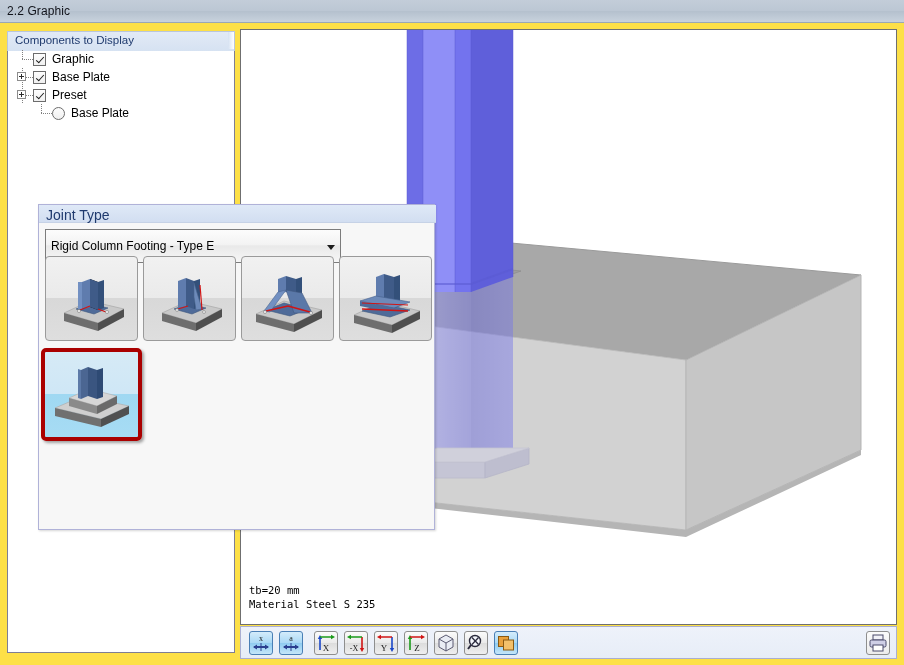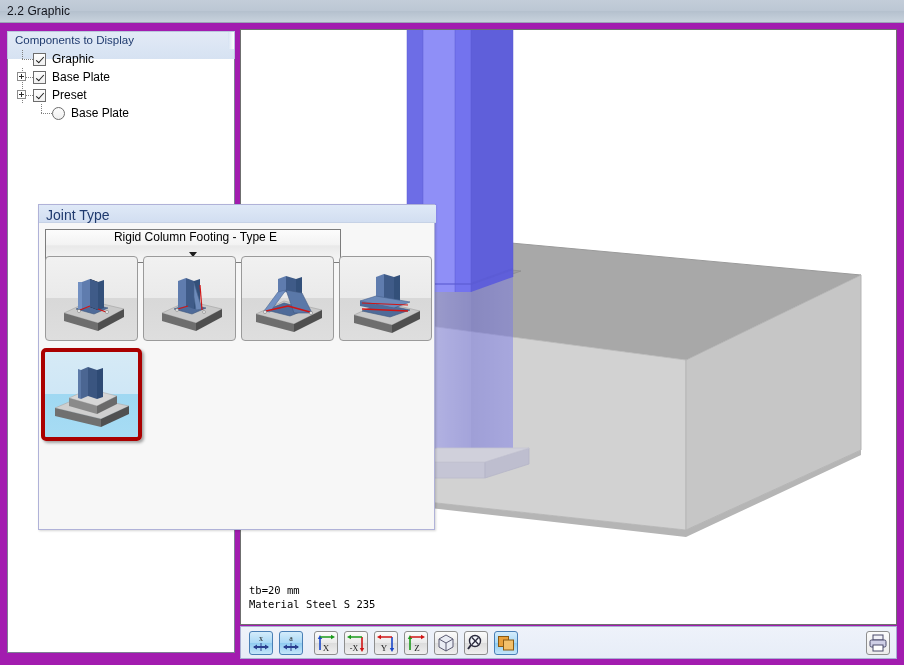--- a/index.html
+++ b/index.html
@@ -8,21 +8,21 @@
     width: 904px; height: 665px;
     overflow: hidden;
     font-family: "Liberation Sans", sans-serif;
     background: #f0f0f0;
   }
 
   #app {
     position: relative;
     width: 904px;
     height: 665px;
-    background: #a21caf;
+    background: #fde047;
   }
 
   
   .titlebar {
     position: absolute;
     left: 0; top: 0;
     width: 904px; height: 23px;
     background: linear-gradient(to bottom, #c3cdd9 0%, #bcc7d4 48%, #b5c1ce 52%, #c8d2dd 100%);
     border-bottom: 1px solid #9aa7b5;
   }
@@ -39,21 +39,21 @@
     position: absolute;
     left: 7px; top: 31px;
     width: 228px; height: 622px;
     background: #ffffff;
     border: 1px solid #7e7e94;
     border-top: none;
   }
   .left-group-header {
     position: absolute;
     left: 7px; top: 31px;
-    width: 228px; height: 28px;
+    width: 228px; height: 20px;
     background: linear-gradient(to bottom, #e2eaf6 0%, #d6e2f2 100%);
     border: 1px solid #b9c6dc;
     border-bottom: none;
   }
   .left-group-header::after {
     content: "";
     position: absolute;
     right: -0px; top: 0;
     width: 6px; height: 17px;
     background: linear-gradient(to right, #d6e2f2, #ffffff);
@@ -240,21 +240,20 @@
     color: #1f3a6e;
   }
   .joint-combo {
     position: absolute;
     left: 6px; top: 24px;
     width: 296px; height: 34px;
     border: 1px solid #7c7c7c;
     background: linear-gradient(to bottom, #fcfcfc 0%, #f3f3f3 45%, #e9e9e9 50%, #f6f6f6 100%);
     display: flex;
     align-items: center;
-    flex-direction: column;
   }
   .joint-combo-text {
     font-size: 12px;
     color: #000;
     margin-left: 5px;
     flex: 1;
     white-space: nowrap;
     overflow: hidden;
   }
   .combo-arrow {

